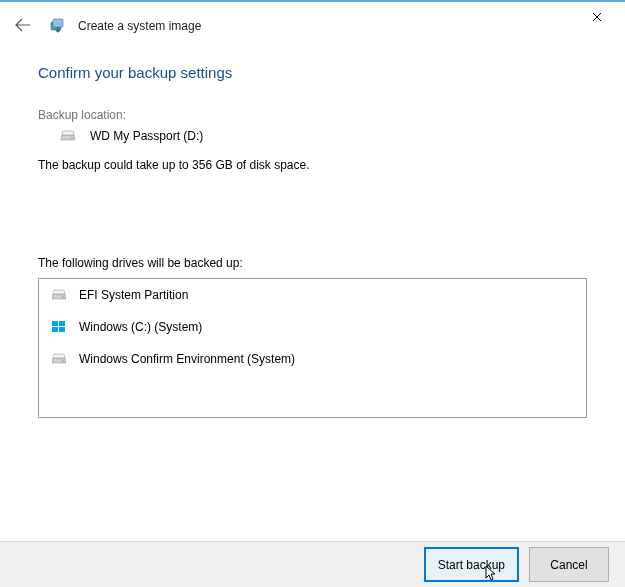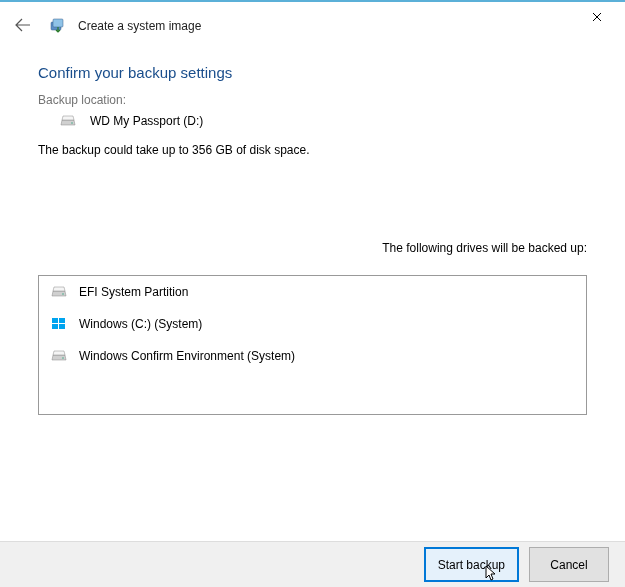--- a/index.html
+++ b/index.html
@@ -58,21 +58,21 @@
       font-size: 12px;
       color: #222;
     }
     .content {
       padding: 28px 38px 0 38px;
     }
     .heading {
       color: #1a4e8c;
       font-size: 15px;
       font-weight: 400;
-      margin-bottom: 12px;
+      margin-bottom: 27px;
     }
     .label {
       color: #737373;
       font-size: 12px;
       margin-bottom: 6px;
     }
     .backup-loc-row {
       display: flex;
       align-items: center;
       gap: 14px;
@@ -83,22 +83,21 @@
     .disk-icon {
       width: 16px;
       height: 16px;
     }
     .disk-space {
       font-size: 12px;
       margin-bottom: 84px;
     }
     .drives-label {
       font-size: 12px;
-      margin-bottom: 20px;
-      text-align: right;
+      margin-bottom: 8px;
     }
     .drives-box {
       border: 1px solid #999;
       padding: 0;
       height: 140px;
     }
     .drive-row {
       display: flex;
       align-items: center;
       gap: 12px;

